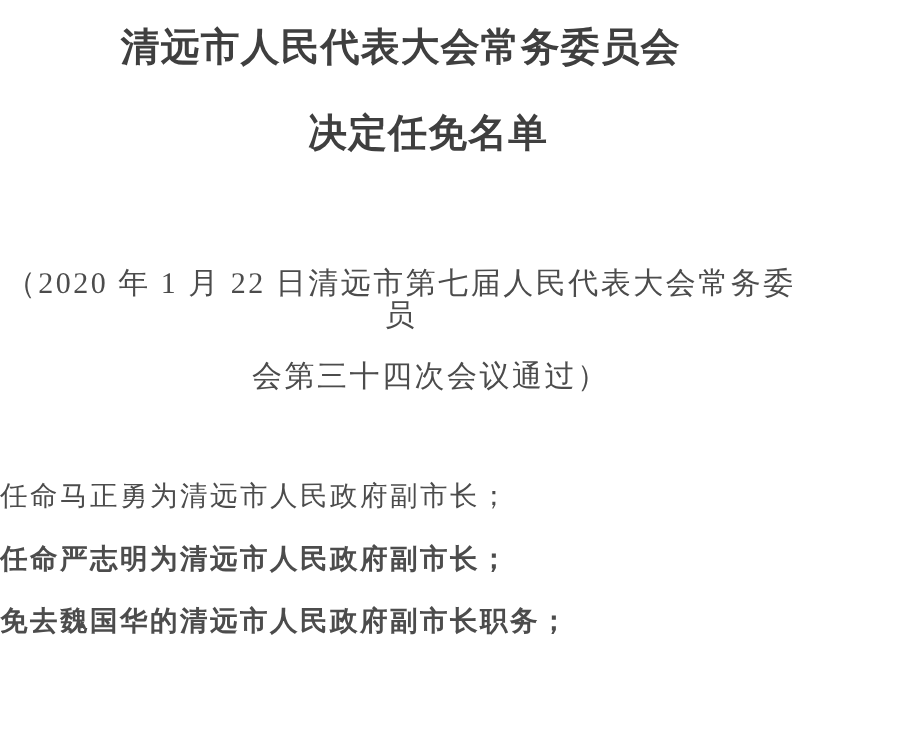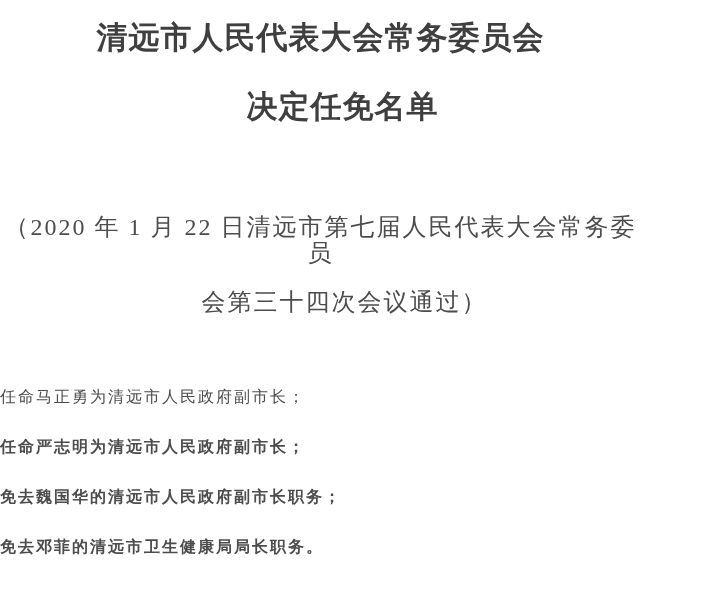--- a/index.html
+++ b/index.html
@@ -44,21 +44,21 @@
     text-align: center;
     padding-left: 10px;
   }
   .note-line.n1 { margin-top: 90px; }
   .note-line.n2 { margin-top: 23px; padding-left: 48px; }
 
   
   .body-line {
     font-family: "Liberation Serif", "DejaVu Serif", serif;
     font-weight: 400;
-    font-size: 16px;
+    font-size: 22px;
     line-height: 26px;
     letter-spacing: 2px;
     color: #4c4c4c;
     text-align: left;
     margin-left: 80px;
   }
   .body-line.b1 { margin-top: 69px; }
   .body-line + .body-line { margin-top: 24px; font-weight: bold; }
 </style>
 </head>
@@ -67,14 +67,13 @@
 <div class="page">
   <h1 class="title-line t1">清远市人民代表大会常务委员会</h1>
   <h1 class="title-line t2">决定任免名单</h1>
 
   <p class="note-line n1">（2020 年 1 月 22 日清远市第七届人民代表大会常务委员</p>
   <p class="note-line n2">会第三十四次会议通过）</p>
 
   <p class="body-line b1">任命马正勇为清远市人民政府副市长；</p>
   <p class="body-line">任命严志明为清远市人民政府副市长；</p>
   <p class="body-line">免去魏国华的清远市人民政府副市长职务；</p>
-  <p class="body-line">免去邓菲的清远市卫生健康局局长职务。</p>
 </div>
 
 </body></html>

